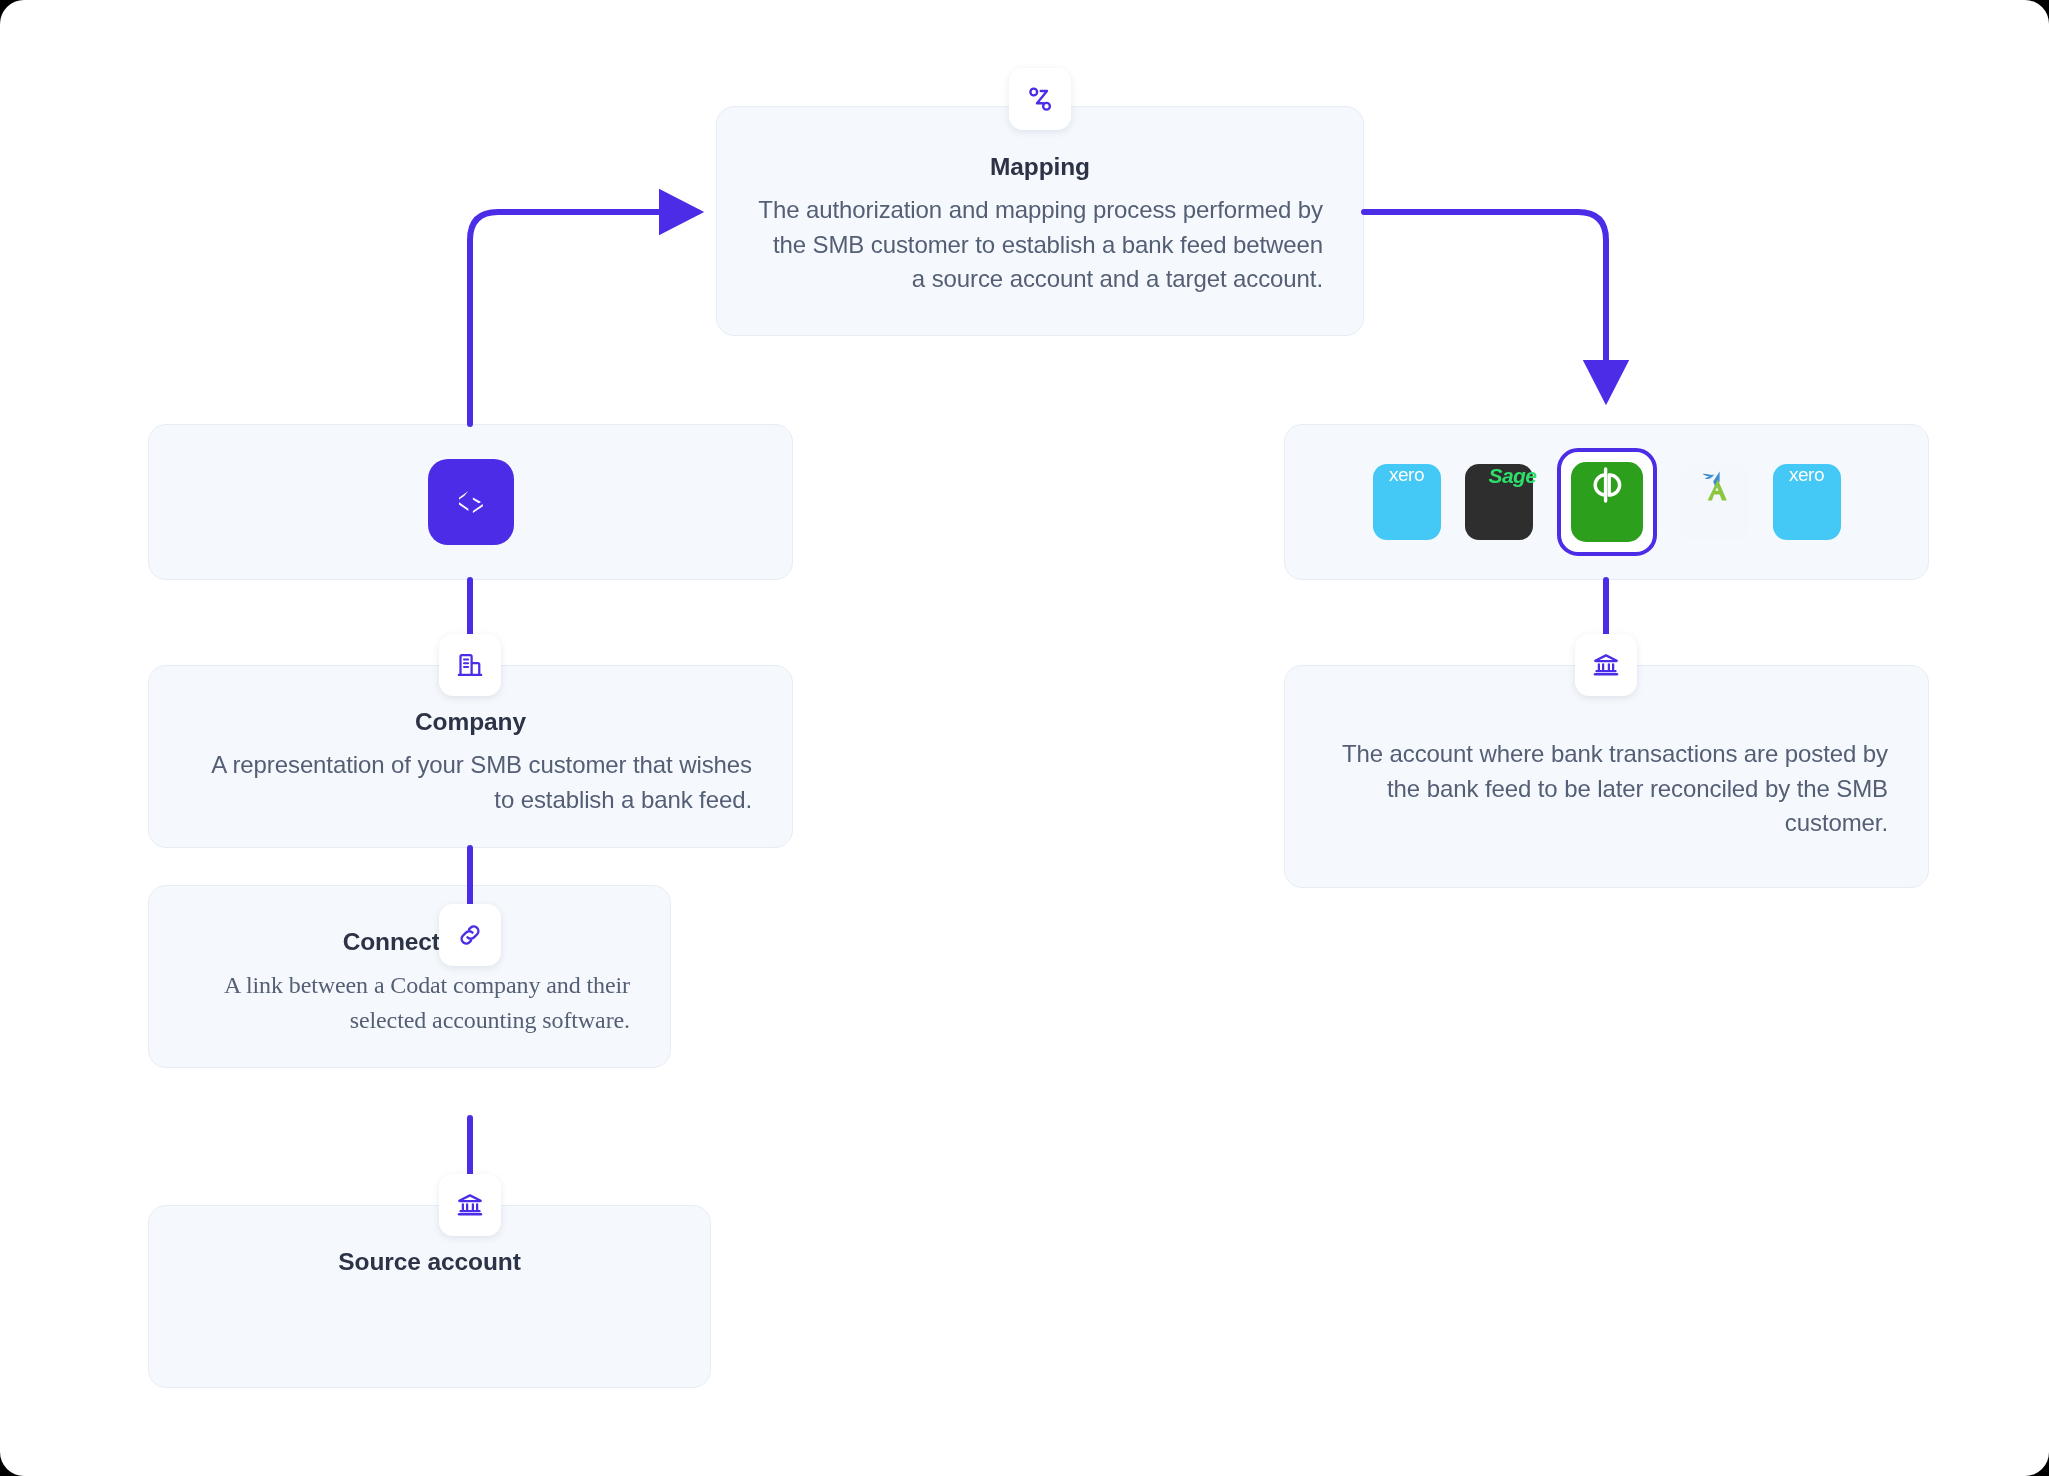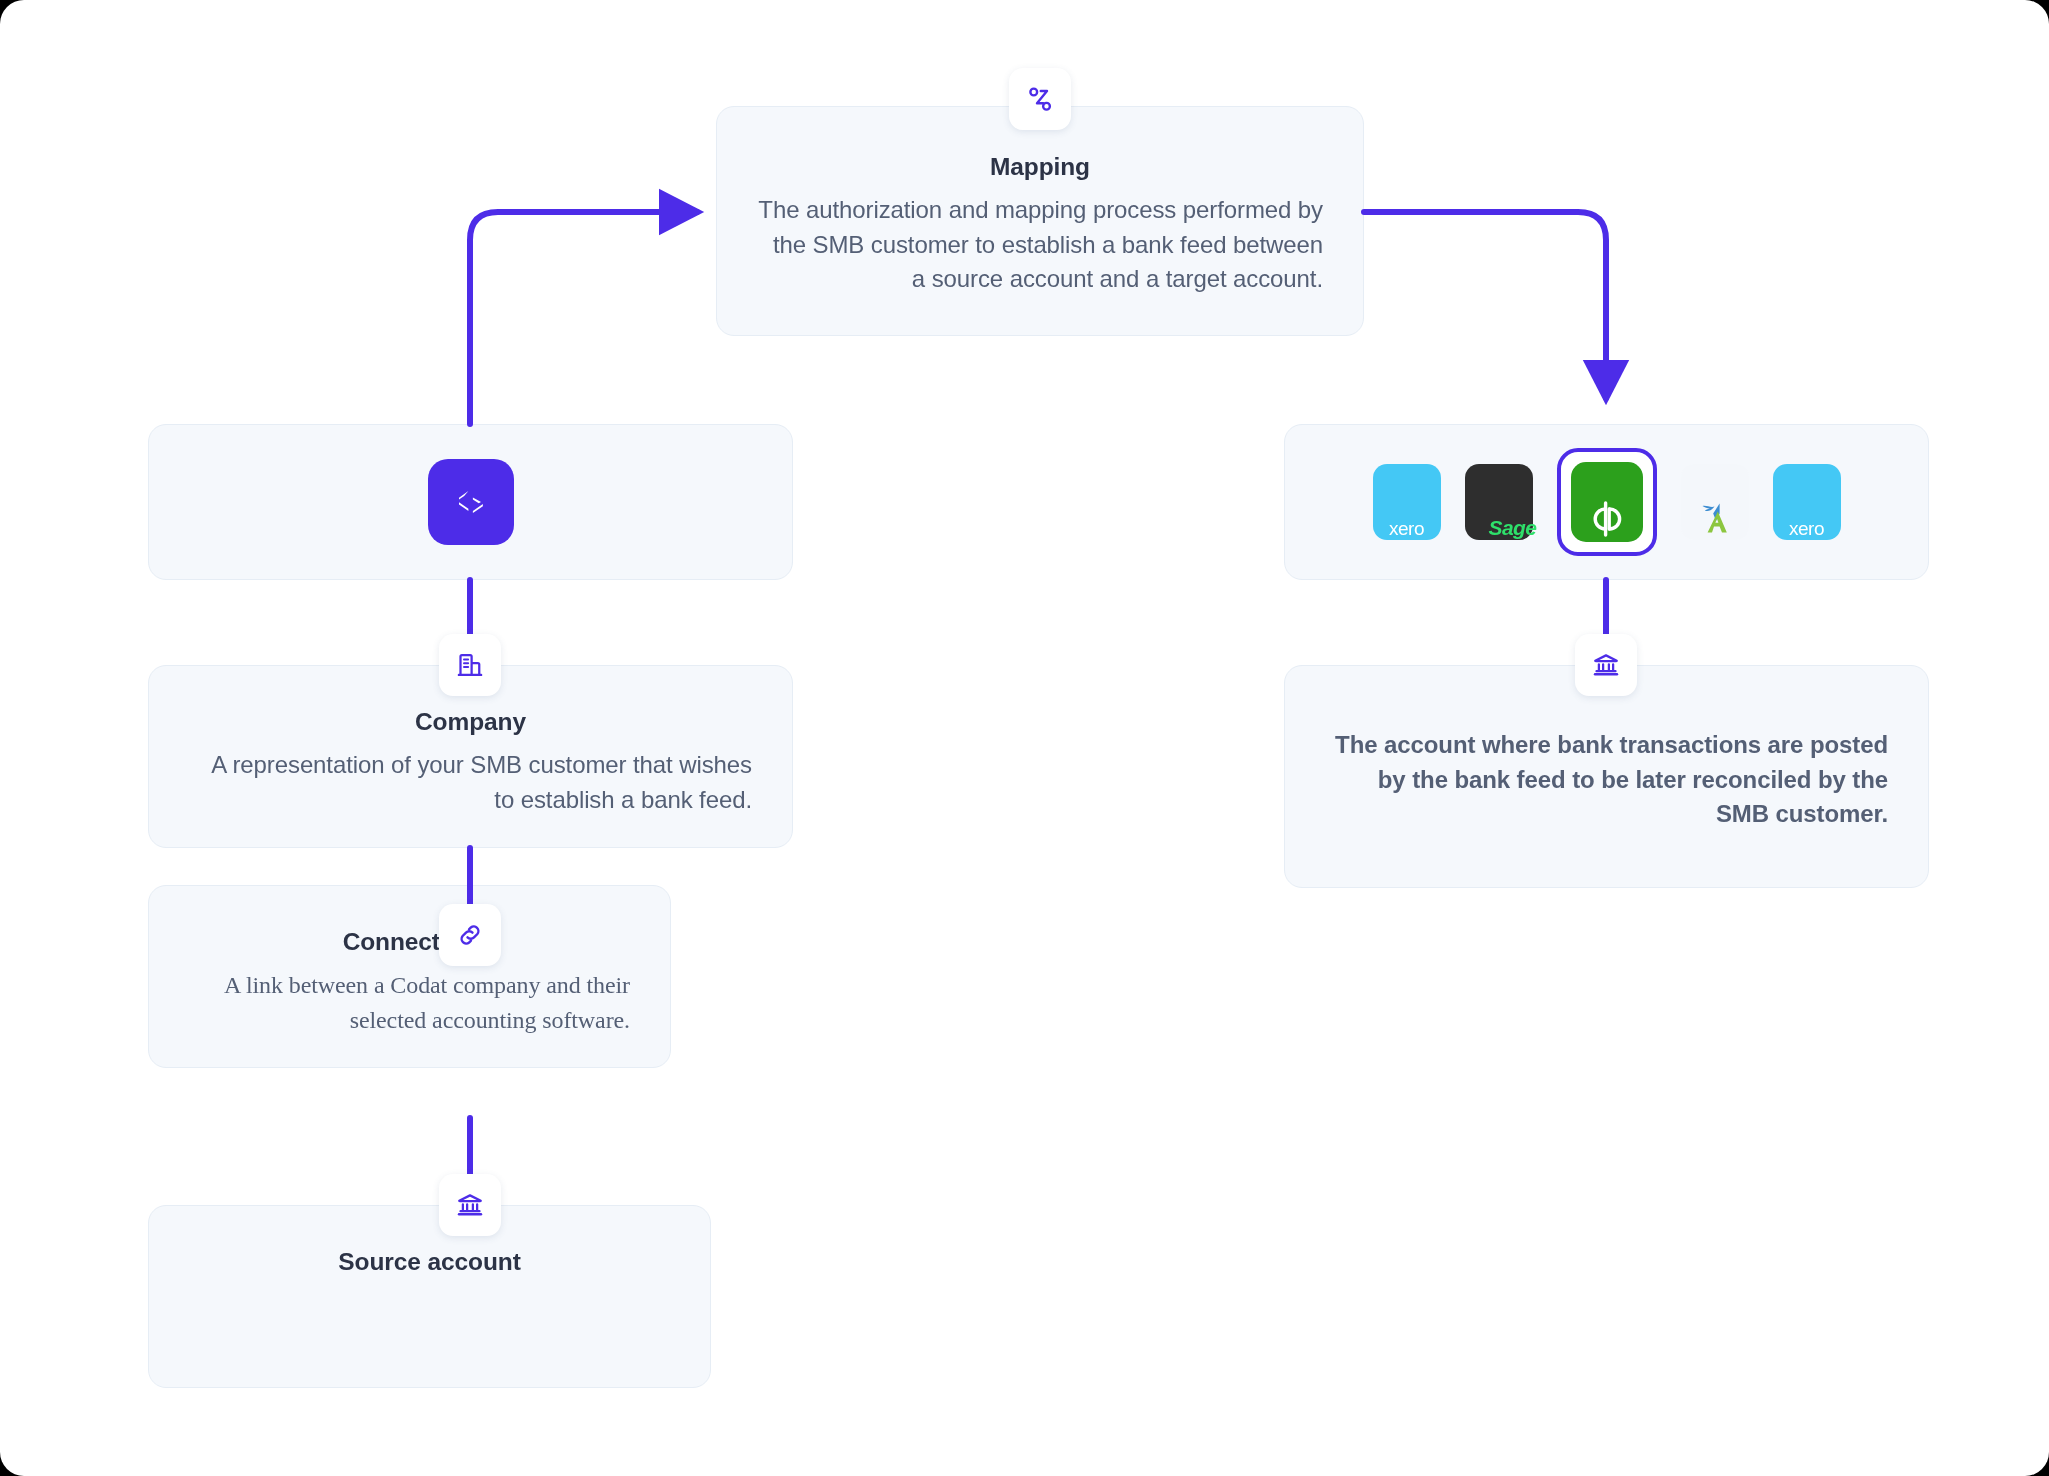--- a/index.html
+++ b/index.html
@@ -52,21 +52,21 @@
   }
   .logo-row{
     position:absolute;
     display:flex;
     align-items:center;
     gap:24px;
   }
   .logo-tile{
     width:68px;height:76px;
     border-radius:14px;
-    display:flex;align-items:flex-end;justify-content:center;
+    display:flex;align-items:flex-start;justify-content:center;
     box-sizing:border-box;
     position:relative;
     flex:0 0 auto;
   }
   .logo-tile.xero{background:#44c8f5;}
   .logo-tile.sage{background:#2e2e2e;}
   .logo-tile.qb{background:#2ca01c;}
   .logo-tile.freeagent{background:#f4f7fb;}
   .qb-wrap{
     width:92px;height:100px;
@@ -211,16 +211,16 @@
   <div class="badge" style="left:1575px;top:634px;">
     <svg width="30" height="30" viewBox="0 0 24 24">
       <path d="M3.4,8.6 L12,4.3 L20.6,8.6" fill="none" stroke="#4d2ce8" stroke-width="1.8" stroke-linecap="round" stroke-linejoin="round"></path>
       <path d="M3.9,8.9 L20.1,8.9" stroke="#4d2ce8" stroke-width="1.8" stroke-linecap="round"></path>
       <path d="M6.3,11.4 L6.3,16.6 M9.7,11.4 L9.7,16.6 M14.3,11.4 L14.3,16.6 M17.7,11.4 L17.7,16.6" stroke="#4d2ce8" stroke-width="1.8" stroke-linecap="round"></path>
       <path d="M3.2,19.4 L20.8,19.4" stroke="#4d2ce8" stroke-width="1.9" stroke-linecap="round"></path>
       <path d="M4.4,16.9 L19.6,16.9" stroke="#4d2ce8" stroke-width="1.8" stroke-linecap="round"></path>
     </svg>
   </div>
   <div class="node" style="left:1284px;top:665px;width:645px;height:223px;padding:42px 40px 0;">
-    <div class="desc" style="margin-top:20px;font-weight:bold;">The account where bank transactions are posted by the bank feed to be later reconciled by the SMB customer.</div>
+    <div class="desc" style="margin-top:29px;">The account where bank transactions are posted by the bank feed to be later reconciled by the SMB customer.</div>
   </div>
 
 </div>
 
 </body></html>

